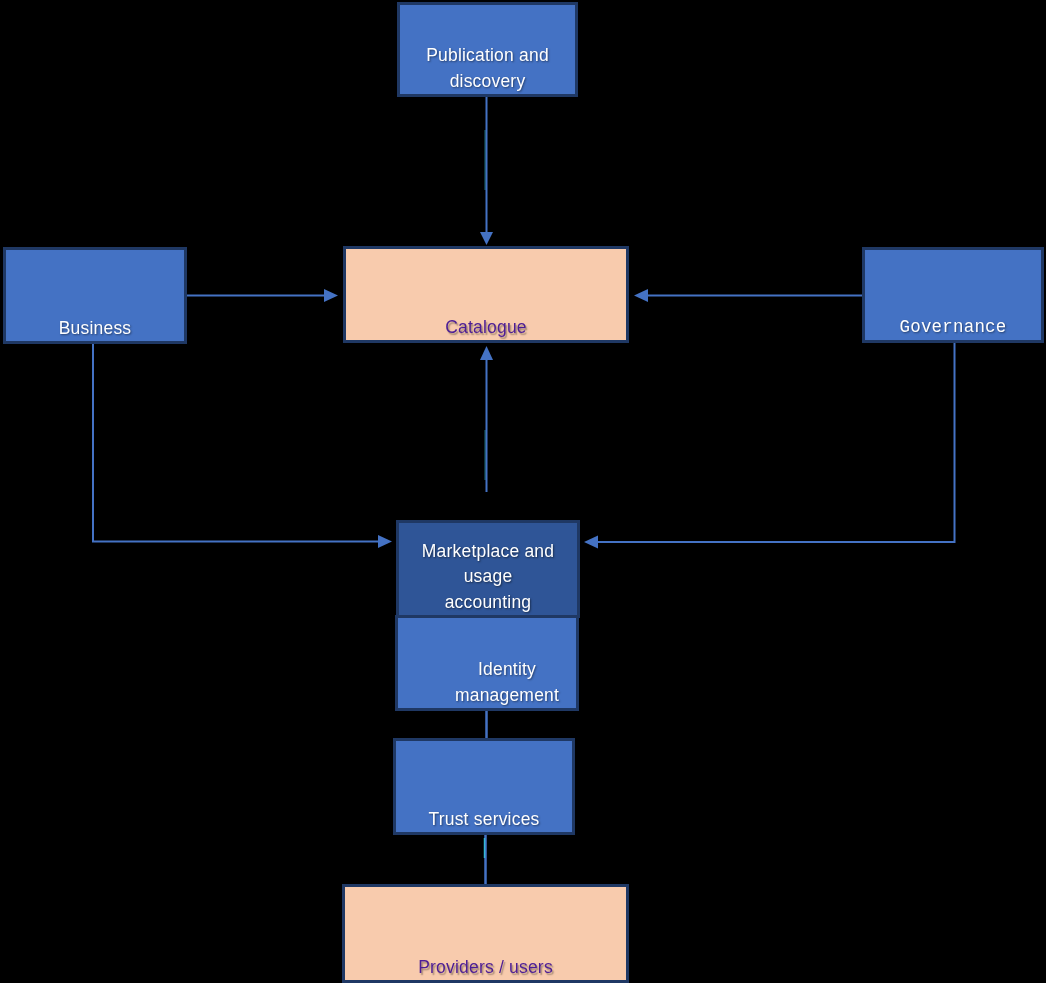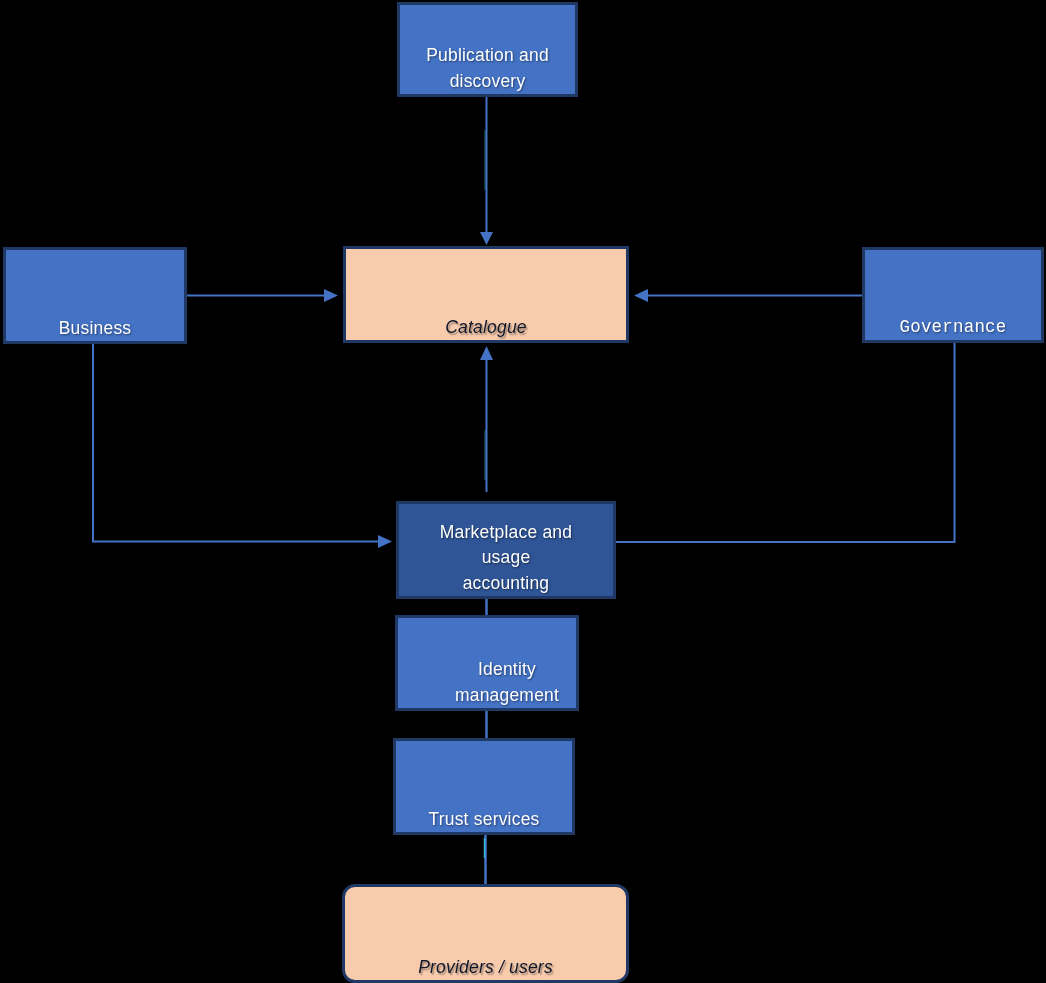--- a/index.html
+++ b/index.html
@@ -40,32 +40,31 @@
     color: #FFFFFF;
     text-shadow: 1px 1px 2px rgba(0,0,0,0.45);
   }
   .node.darkblue {
     background: #2F5597;
     color: #FFFFFF;
     text-shadow: 1px 1px 2px rgba(0,0,0,0.5);
   }
   .node.peach {
     background: #F8CBAD;
-    color: #0f172a;
+    color: #4c1d95;
     text-shadow: 1.5px 1.5px 1.5px rgba(0,0,0,0.35);
-    font-style: italic;
   }
   #node-publication { left: 397px; top: 2px;   width: 181px; height: 95px; }
   #node-business    { left: 3px;   top: 247px; width: 184px; height: 97px; }
   #node-catalogue   { left: 343px; top: 246px; width: 286px; height: 97px; }
   #node-governance  { left: 862px; top: 247px; width: 182px; height: 96px; font-family: Liberation Mono, monospace; }
-  #node-marketplace { left: 396px; top: 501px; width: 220px; height: 98px; }
+  #node-marketplace { left: 396px; top: 520px; width: 184px; height: 98px; }
   #node-identity    { left: 395px; top: 615px; width: 184px; height: 96px; padding-left: 40px; }
   #node-trust       { left: 393px; top: 738px; width: 182px; height: 97px; }
-  #node-providers   { left: 342px; top: 884px; width: 287px; height: 99px; border-radius: 13px; }
+  #node-providers   { left: 342px; top: 884px; width: 287px; height: 99px; }
 </style>
 </head>
 <body>
 
 <div id="canvas">
 
   <svg id="edges" viewBox="0 0 1046 983" xmlns="http://www.w3.org/2000/svg">
 
     <g>
       <line x1="486.5" y1="97" x2="486.5" y2="233" stroke="#4472C4" stroke-width="2"></line>

